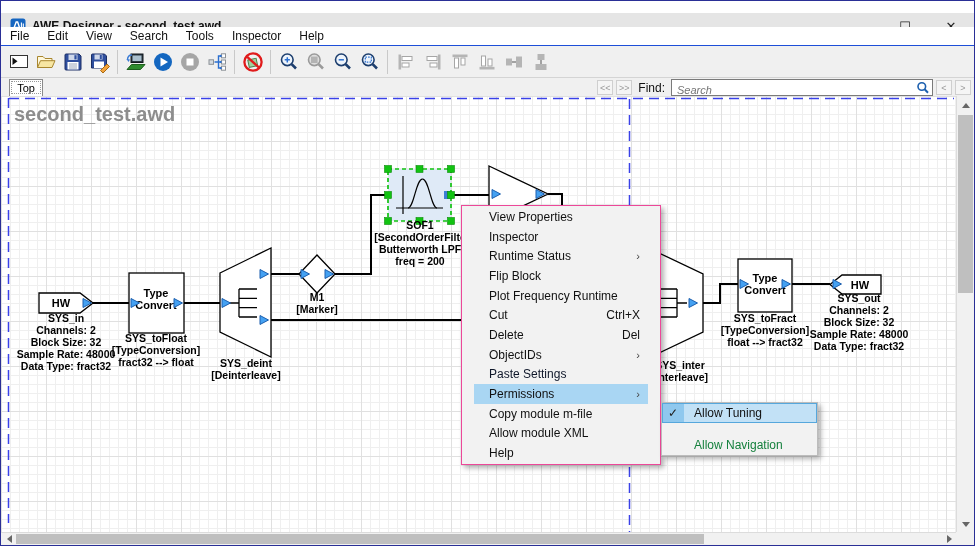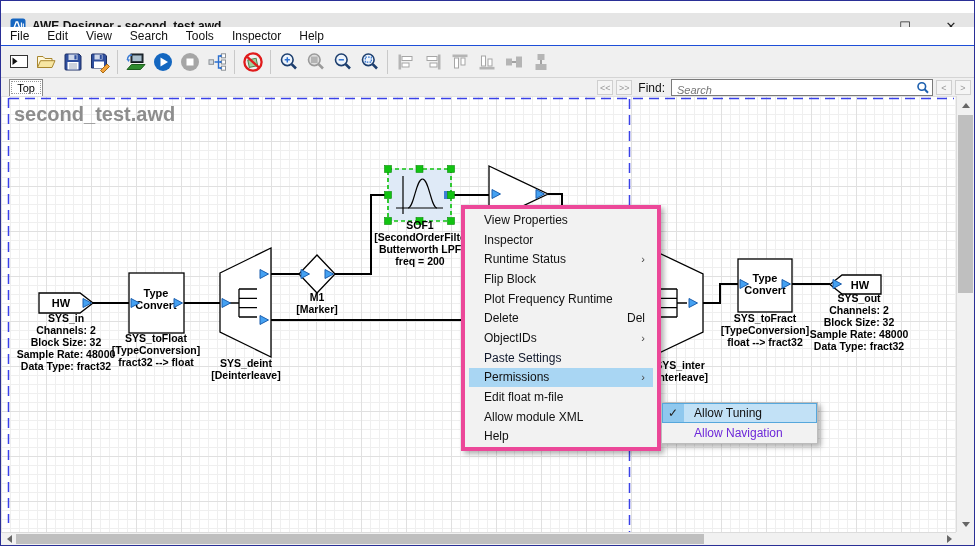--- a/index.html
+++ b/index.html
@@ -45,33 +45,33 @@
   .blk{ fill:#fff; stroke:#000; stroke-width:1.3; }
   .wire{ stroke:#000; stroke-width:2; fill:none; }
   .thin{ stroke:#000; stroke-width:1.3; fill:none; }
   .port{ fill:#44a1f2; stroke:#1c5fae; stroke-width:1; }
   .lbl{ font:bold 10.5px "Liberation Sans",sans-serif; fill:#000; text-anchor:middle; }
   .blktxt{ font:bold 11px "Liberation Sans",sans-serif; fill:#000; text-anchor:middle; }
   .guide{ stroke:#3a41e8; stroke-width:1.5; stroke-dasharray:10 6; fill:none; }
   .handle{ fill:#12c312; stroke:#0a8a0a; stroke-width:.6; }
 
   
-  .ctx{ position:absolute; left:460px; top:204px; width:200px; background:#f2f2f2; border:4px solid #ec4899; box-shadow:3px 3px 5px rgba(0,0,0,.30); padding:1px 4px; z-index:10; }
+  .ctx{ position:absolute; left:460px; top:204px; width:200px; background:#f2f2f2; border:1px solid #ec4899; box-shadow:3px 3px 5px rgba(0,0,0,.30); padding:1px 12px; z-index:10; }
   .mi{ height:19.7px; display:flex; align-items:center; padding:0 8px 0 15px; font-size:12px; color:#111; position:relative; }
   .mi .mi-short{ margin-left:auto; color:#111; }
   .mi .mi-arrow{ position:absolute; right:8px; color:#444; font-size:11px; }
   .mi.hl{ background:#a9d6f3; }
   .mi.dis{ color:#0f172a; }
 
   .submenu{ position:absolute; left:660px; top:401px; width:157px; background:#f2f2f2; border:1px solid #bcbcbc; box-shadow:3px 3px 5px rgba(0,0,0,.30); z-index:11; }
   .smi{ height:20px; display:flex; align-items:center; font-size:12px; color:#111; }
   .smi.checked{ background:#c2e1f6; outline:1px solid #56a7dc; outline-offset:-1px; }
   .check-zone{ width:22px; height:100%; background:#8fc8ee; display:flex; align-items:center; justify-content:center; font-size:12px; color:#222; }
   .smi .smi-label{ margin-left:10px; }
-  .smi.dis{ color:#6d28d9; }
+  .smi.dis{ color:#15803d;margin-top:12px; }
   .smi.dis .smi-label{ margin-left:32px; }
 
   
   .vscroll{ position:absolute; right:0; top:95px; width:18px; height:438px; background:#f1f1f1; border-left:1px solid #dcdcdc; }
   .hscroll{ position:absolute; left:0; bottom:0; height:13px; width:957px; background:#f1f1f1; border-top:1px solid #dcdcdc; }
   .corner{ position:absolute; right:0; bottom:0; width:18px; height:13px; background:#f1f1f1; }
   .sbtn{ position:absolute; display:flex; align-items:center; justify-content:center; }
   .vthumb{ position:absolute; left:1px; right:1px; top:19px; height:178px; background:#bfbfbf; }
   .hthumb{ position:absolute; top:1px; bottom:1px; left:15px; width:688px; background:#bfbfbf; }
   .tri-up{ width:0;height:0;border-left:4px solid transparent;border-right:4px solid transparent;border-bottom:5px solid #666; }
@@ -389,36 +389,40 @@
         <span>Runtime Status</span>
         <span class="mi-arrow">›</span>
       </div>
     <div class="mi">
         <span>Flip Block</span>
       </div>
     <div class="mi">
         <span>Plot Frequency Runtime</span>
       </div>
     <div class="mi">
+        <span>Cut</span>
+        <span class="mi-short">Ctrl+X</span>
+      </div>
+    <div class="mi">
         <span>Delete</span>
         <span class="mi-short">Del</span>
       </div>
     <div class="mi">
         <span>ObjectIDs</span>
         <span class="mi-arrow">›</span>
       </div>
     <div class="mi dis">
         <span>Paste Settings</span>
       </div>
     <div class="mi hl">
         <span>Permissions</span>
         <span class="mi-arrow">›</span>
       </div>
     <div class="mi">
-        <span>Edit float m-file</span>
+        <span>Copy module m-file</span>
       </div>
     <div class="mi">
         <span>Allow module XML</span>
       </div>
     <div class="mi">
         <span>Help</span>
       </div>
   </div>
 
   <div class="submenu">

